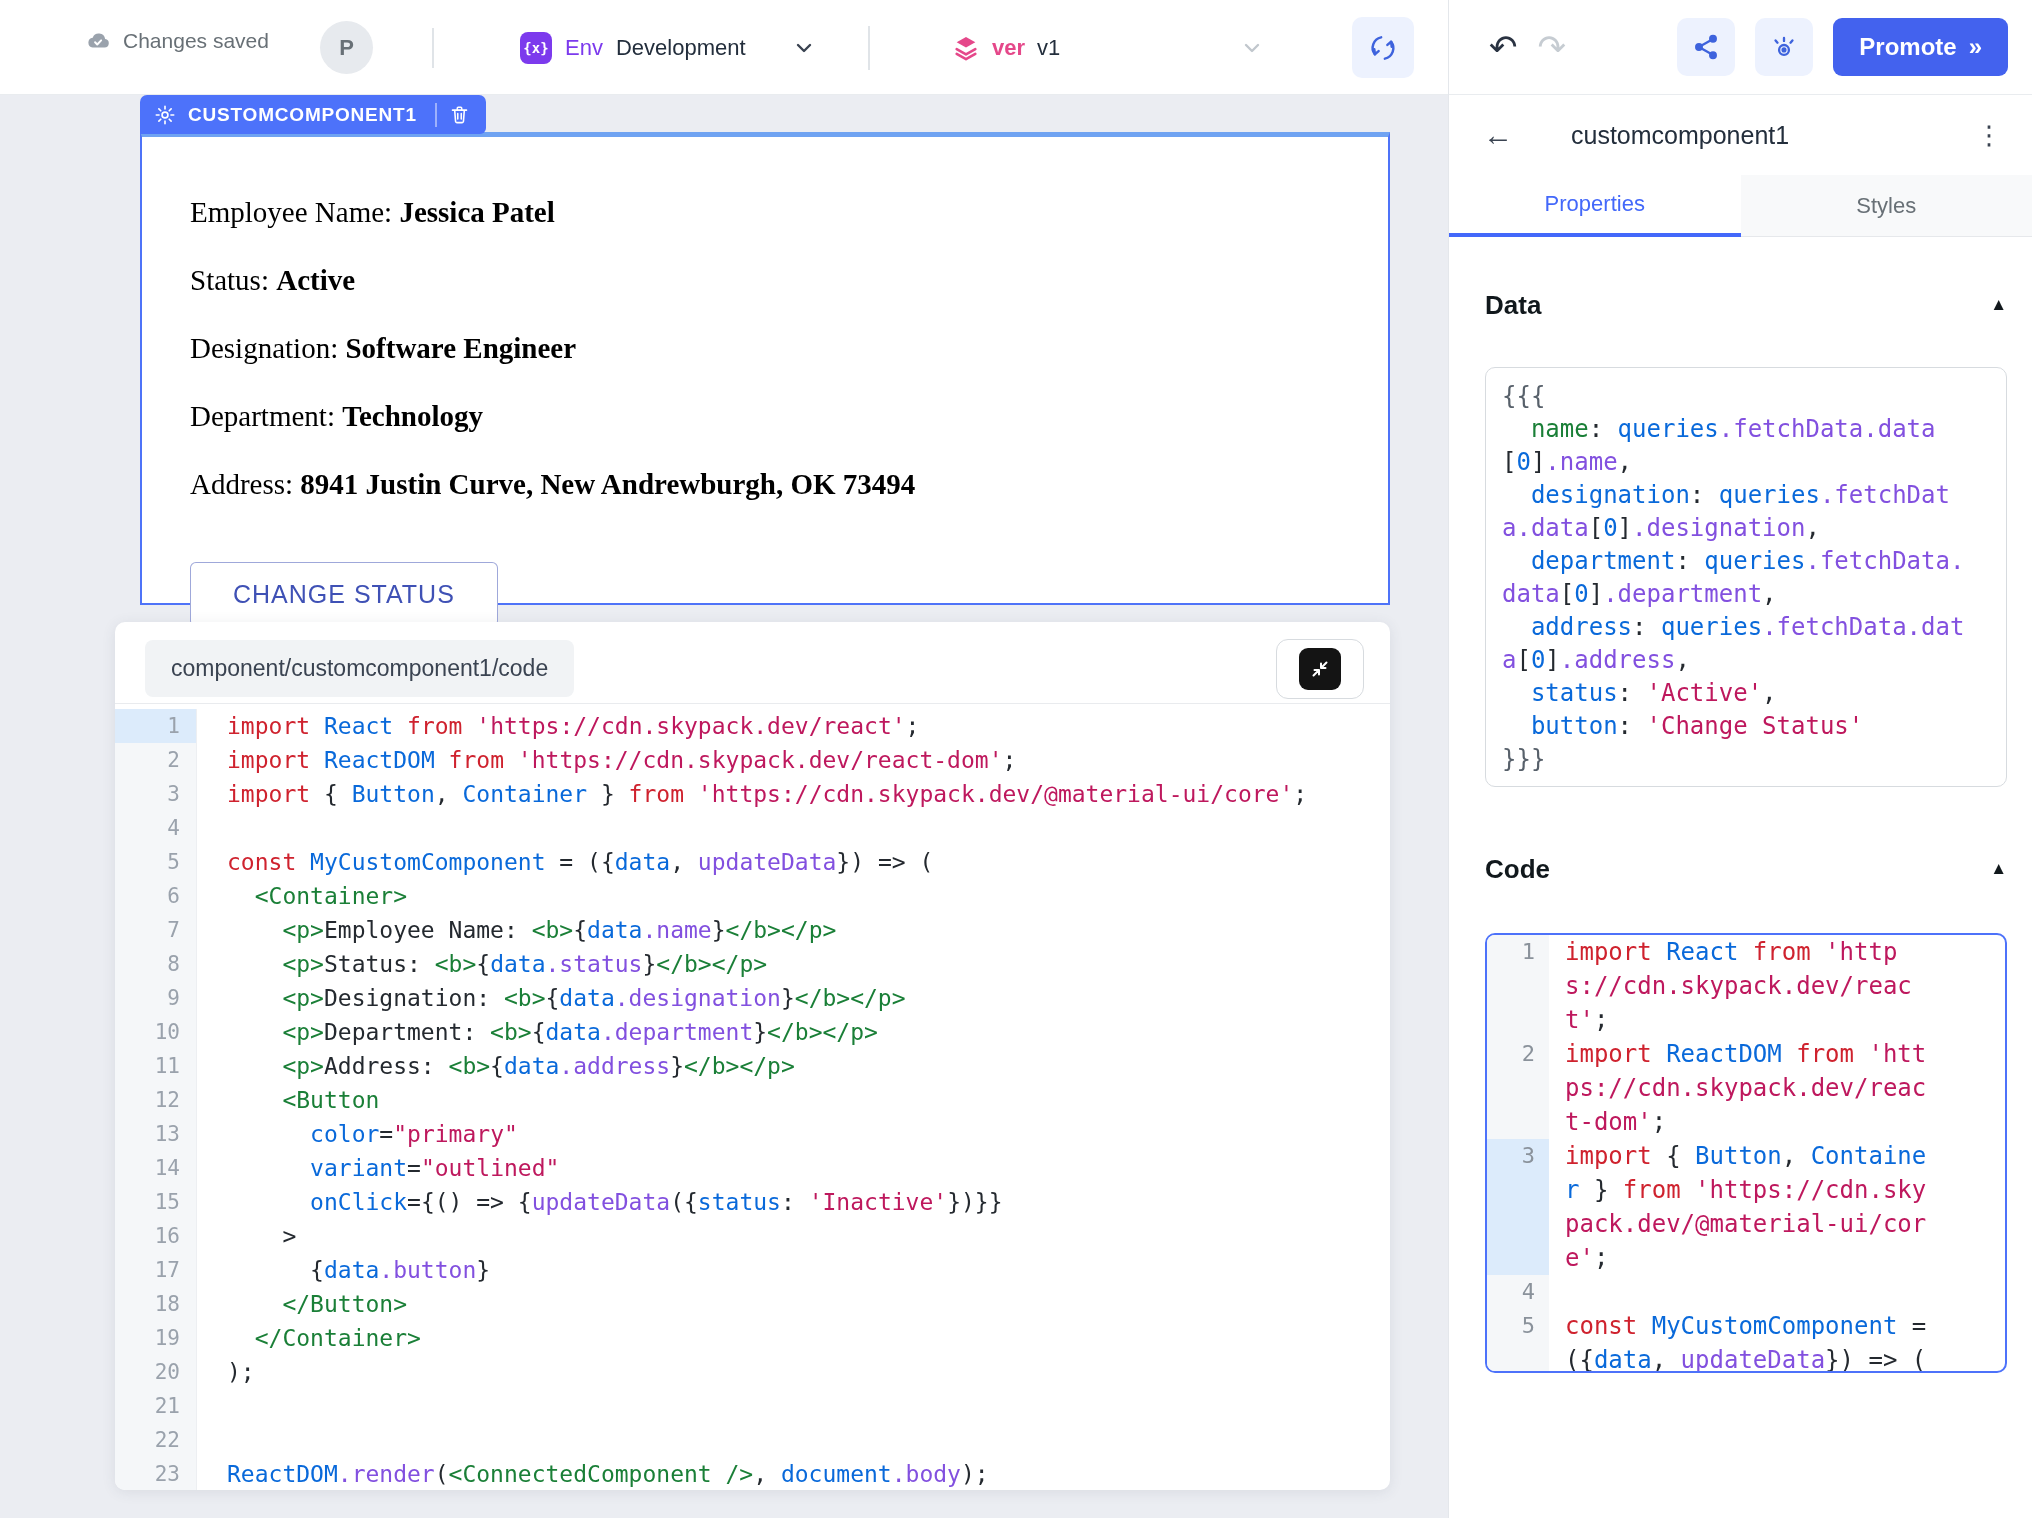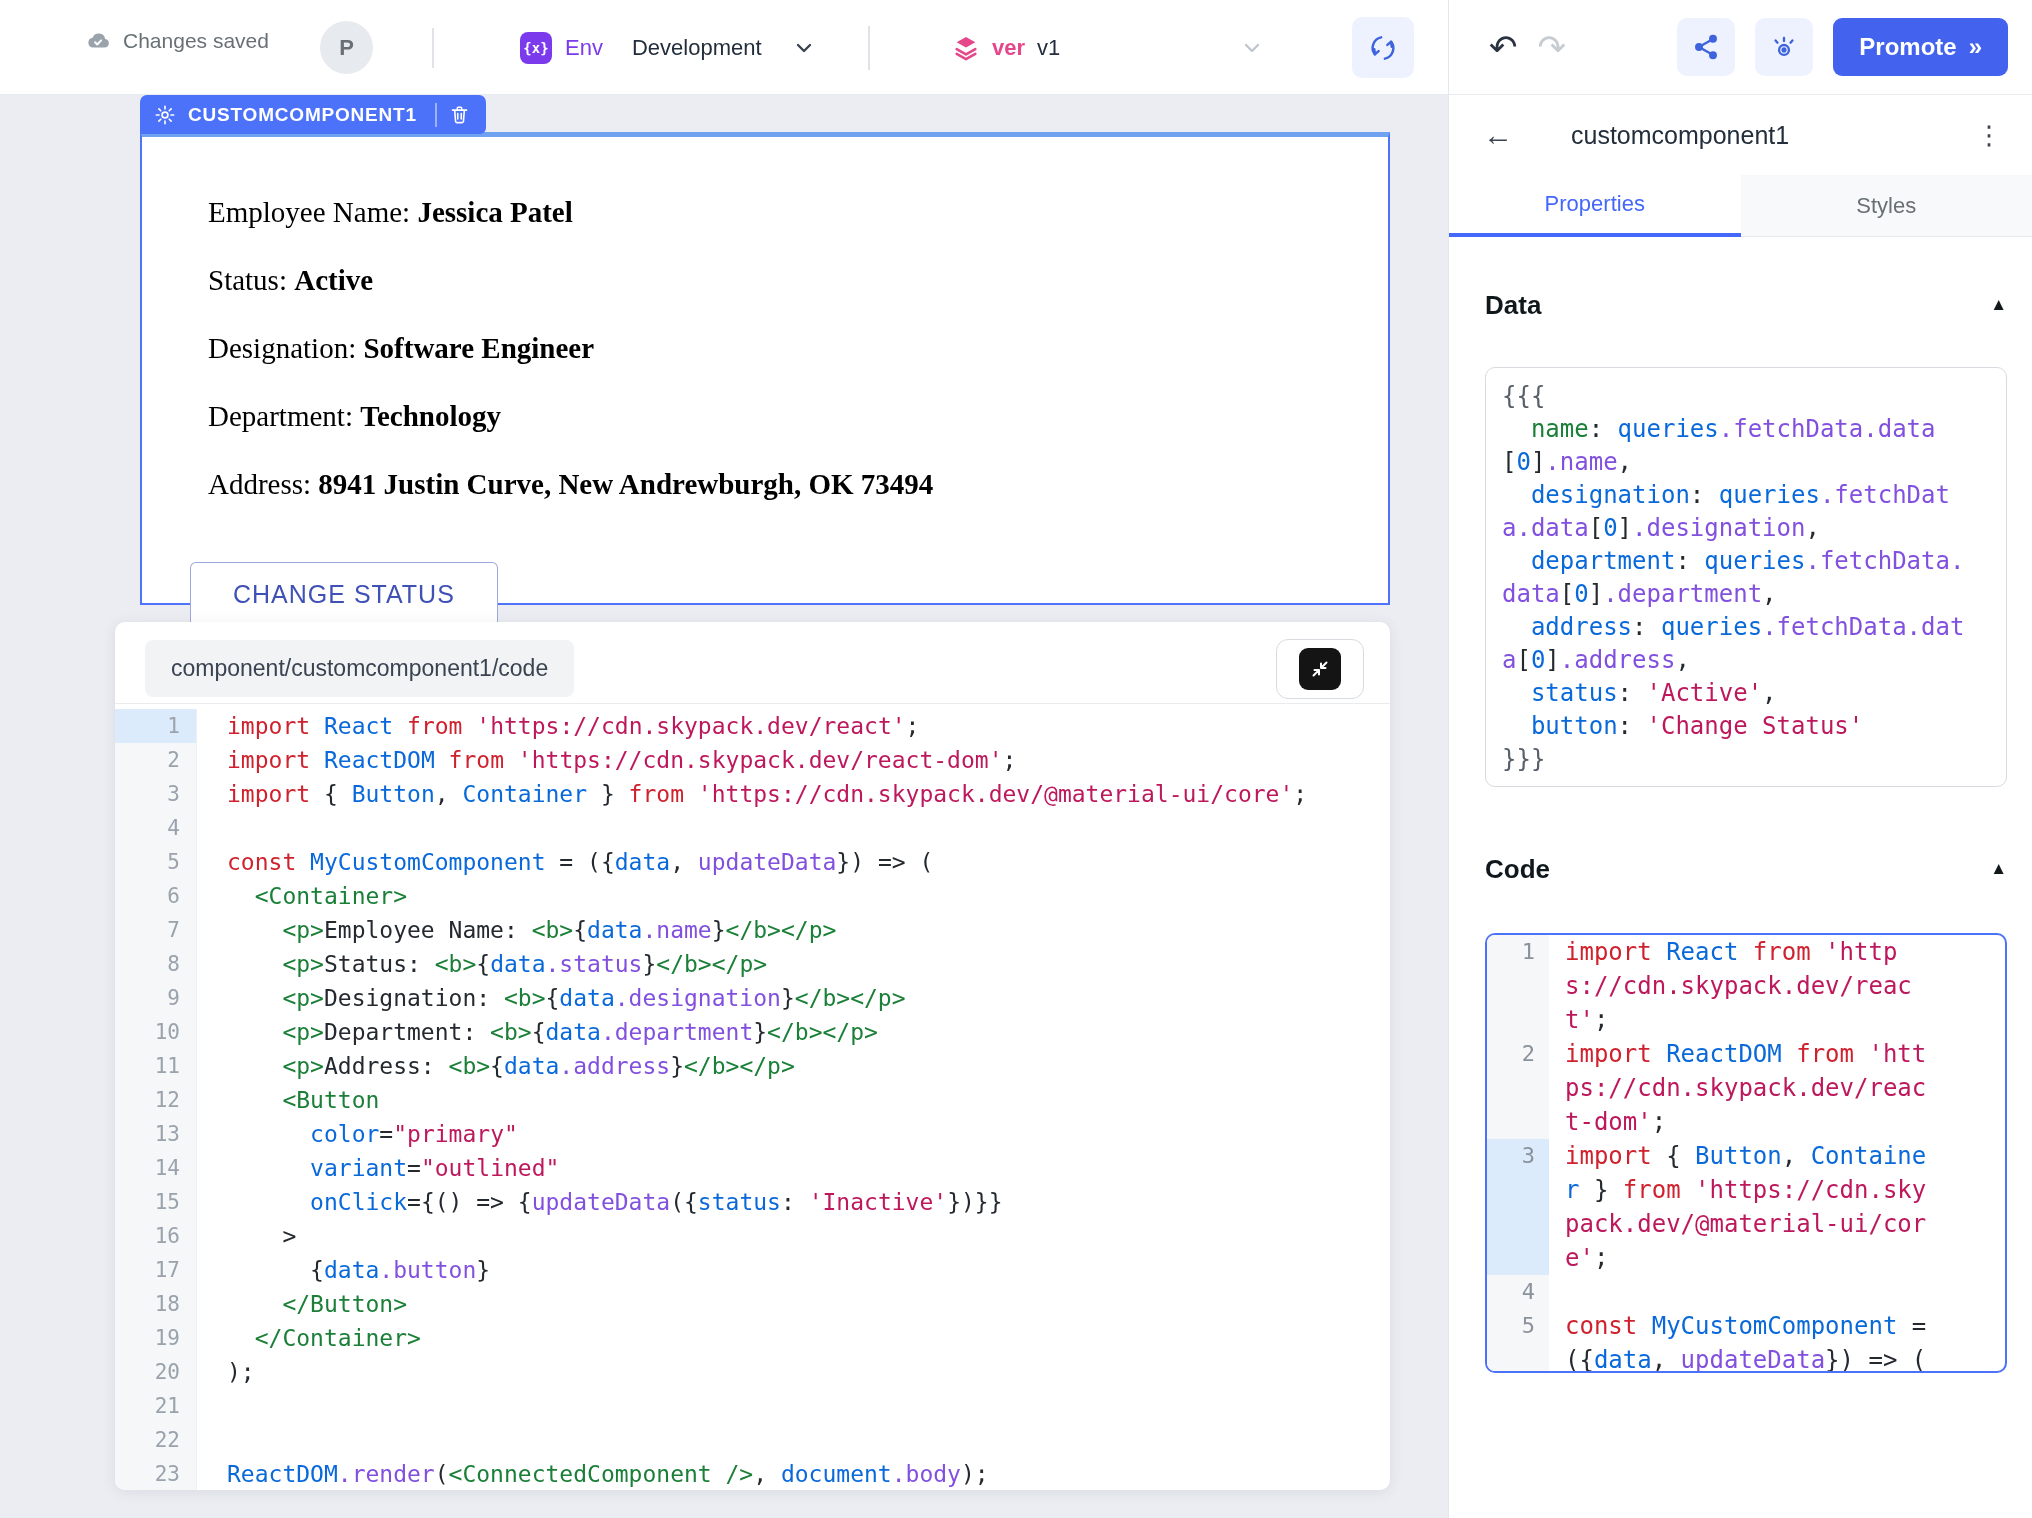--- a/index.html
+++ b/index.html
@@ -7,21 +7,21 @@
   .app { position:relative; width:2032px; height:1518px; font-family:"Liberation Sans", sans-serif; overflow:hidden; background:#fff; }
 
   
   .topbar { position:absolute; left:0; top:0; width:1448px; height:95px; background:#fff; border-bottom:1px solid #E9ECEF; z-index:5; }
   .saved { position:absolute; left:85px; top:0; height:81px; display:flex; align-items:center; gap:12px; color:#687076; font-size:21px; }
   .avatar { position:absolute; left:320px; top:21px; width:53px; height:53px; border-radius:50%; background:#E7EAEE; color:#687076; font-size:22px; font-weight:bold; display:flex; align-items:center; justify-content:center; }
   .tb-sep { position:absolute; top:28px; width:2px; height:40px; background:#E0E4E8; }
   .envgrp { position:absolute; left:520px; top:0; height:95px; display:flex; align-items:center; gap:13px; }
   .env-ic { width:32px; height:32px; border-radius:8px; background:#7C3AED; color:#fff; display:flex; align-items:center; justify-content:center; font-size:14px; font-family:"DejaVu Sans Mono", monospace; font-weight:bold; }
   .env-lbl { color:#7C3AED; font-size:22px; }
-  .env-val { color:#232E3C; font-size:22px; margin-left:16px; }
+  .env-val { color:#232E3C; font-size:22px; margin-left:0; }
   .chev { color:#3A4351; }
   .chev.light { color:#C1C7CD; }
   .vergrp { position:absolute; left:952px; top:0; height:95px; display:flex; align-items:center; gap:12px; }
   .ver-lbl { color:#E5488A; font-size:22px; font-weight:bold; }
   .ver-val { color:#232E3C; font-size:22px; }
   .refresh-btn { position:absolute; left:1352px; top:17px; width:62px; height:61px; border-radius:10px; background:#EDF2FE; color:#3E63DD; display:flex; align-items:center; justify-content:center; border:none; cursor:pointer; }
 
   
   .inspector { position:absolute; left:1448px; top:0; width:584px; height:1518px; background:#fff; border-left:1px solid #E4E7EB; }
   .itoolbar { position:relative; height:95px; border-bottom:1px solid #E9ECEF; display:flex; align-items:center; padding:0 24px 0 40px; gap:20px; }
@@ -55,21 +55,21 @@
   .cbrow.active .gut { background:#DCEBFB; }
   .cbrow .src { padding-left:16px; white-space:pre; }
 
   
   .canvas { position:absolute; left:0; top:95px; width:1448px; height:1423px; background:#EBEDF2; }
   .wtag { position:absolute; left:140px; top:0; height:39px; background:#4D72FA; border-radius:7px 7px 6px 0; display:flex; align-items:center; padding:0 16px 0 14px; gap:12px; z-index:3; }
   .wtag-text { color:#fff; font-size:19px; font-weight:bold; letter-spacing:0.8px; }
   .wtag-sep { width:2px; height:24px; background:rgba(255,255,255,0.45); margin-left:6px; }
   .wtag-trash { background:none; border:none; cursor:pointer; display:flex; align-items:center; color:#fff; }
   .widget { position:absolute; left:140px; top:37px; width:1250px; height:473px; background:#fff; border:2px solid #4E73F8; border-top:5px solid #6FA3F2; z-index:2; padding:24px 48px; font-family:"Liberation Serif", serif; }
-  .wfield { font-size:29px; color:#000; margin:35px 18px; }
+  .wfield { font-size:29px; color:#000; margin:35px 0; }
   .wfield b { font-weight:bold; }
   .wbtn { margin-top:26px; background:#fff; border:1px solid rgba(63,81,181,0.5); border-radius:6px; color:#3F51B5; font-size:25px; letter-spacing:1px; padding:17px 42px; font-family:"Liberation Sans", sans-serif; cursor:pointer; }
 
   
   .codecard { position:absolute; left:115px; top:527px; width:1275px; height:868px; background:#fff; border-radius:10px; box-shadow:0 2px 14px rgba(60,70,90,0.10); z-index:4; overflow:hidden; }
   .cc-head { height:82px; display:flex; align-items:center; padding:12px 26px 0 30px; border-bottom:1px solid #E9EBEE; }
   .cc-crumb { background:#F1F3F5; border-radius:8px; padding:15px 26px; font-size:23px; color:#3A4351; }
   .cc-spacer { flex:1; }
   .cc-expand { width:88px; height:60px; border:1.5px solid #D7DBDF; border-radius:12px; background:#fff; display:flex; align-items:center; justify-content:center; cursor:pointer; }
   .cc-expand-inner { width:42px; height:42px; border-radius:9px; background:#141414; display:flex; align-items:center; justify-content:center; color:#fff; }

